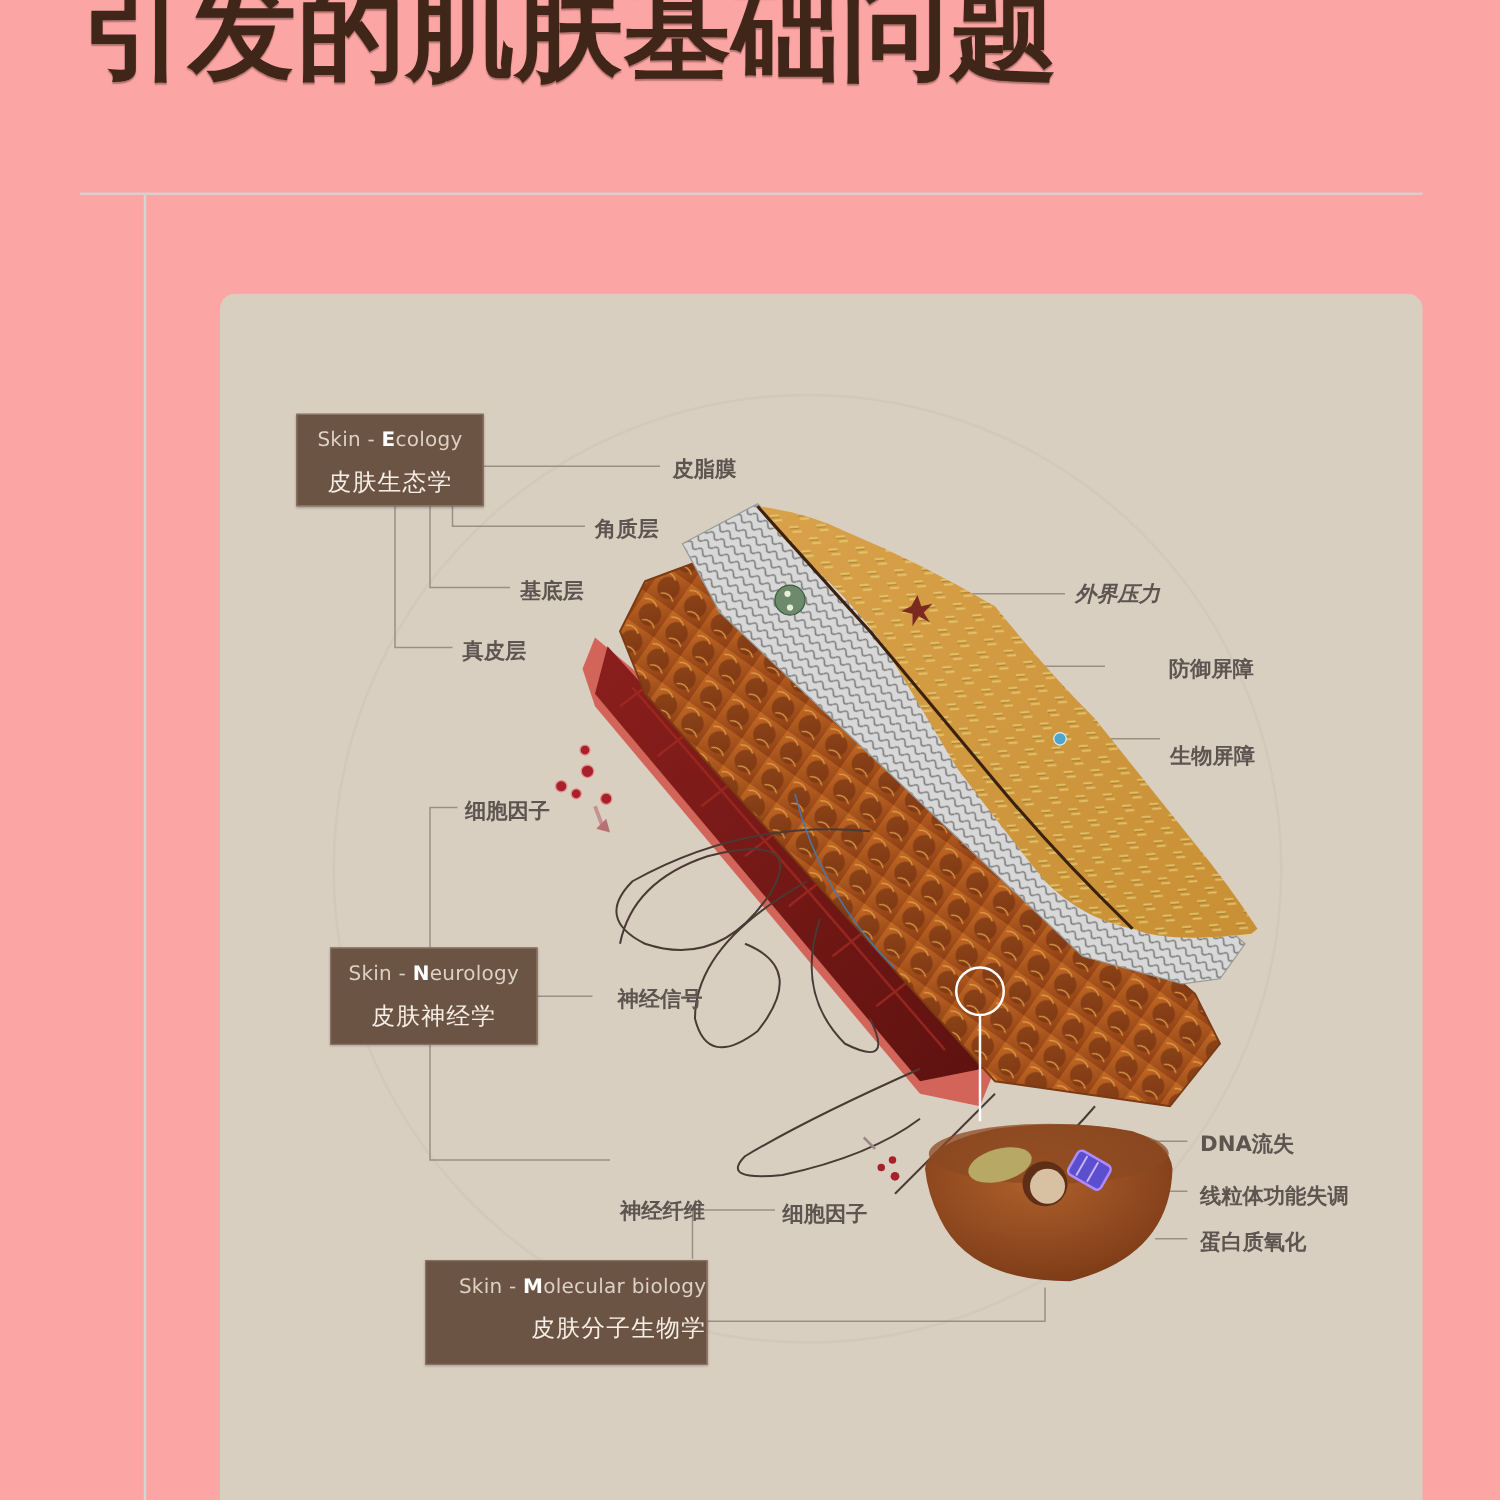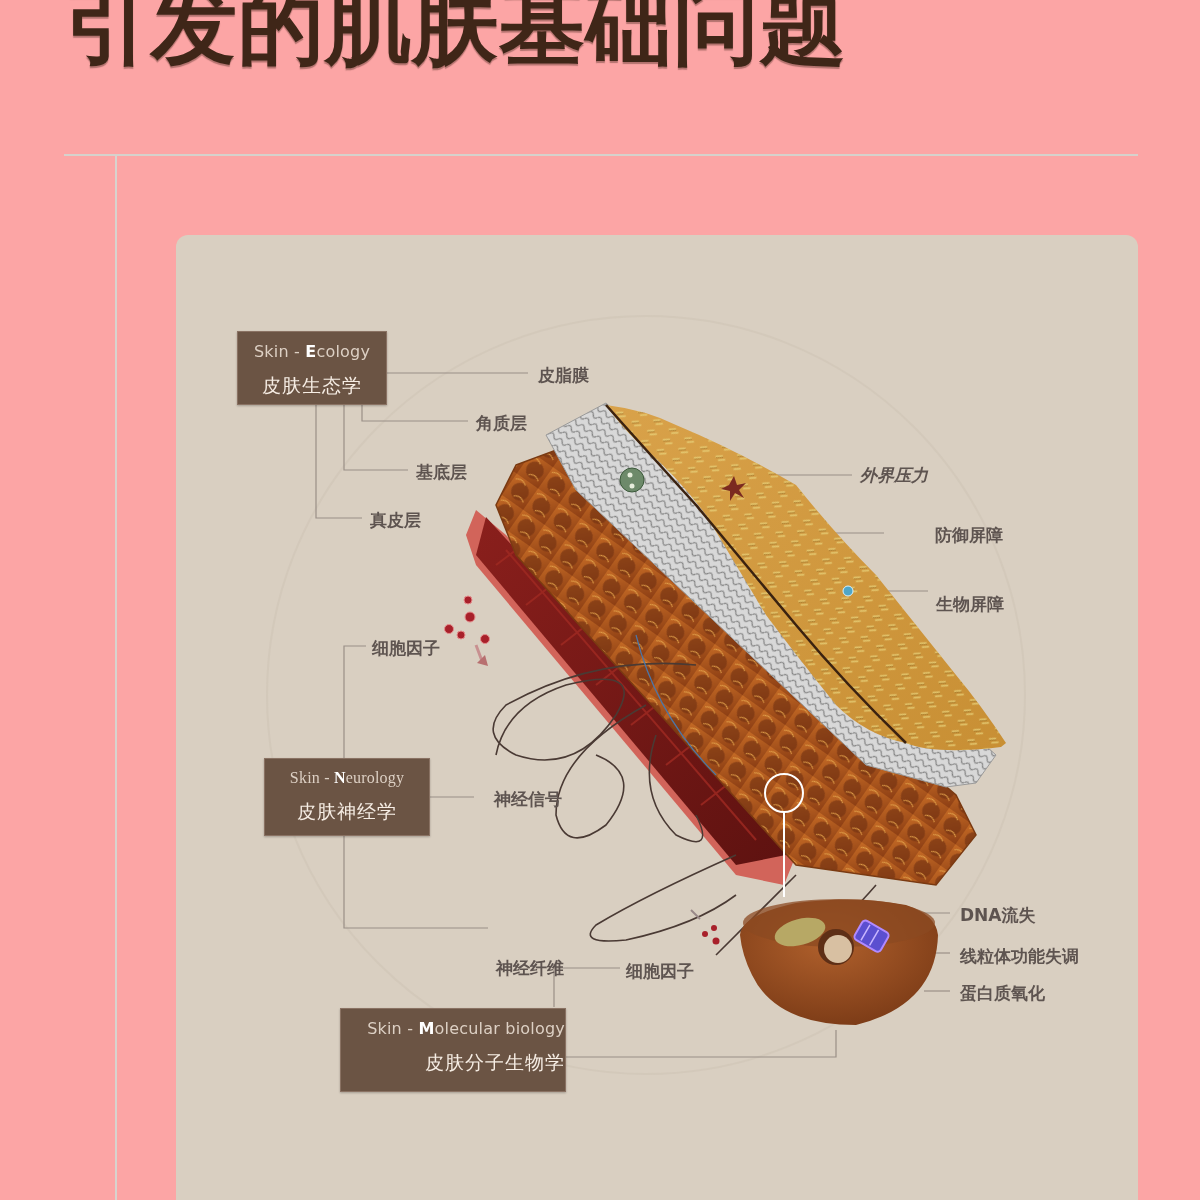--- a/index.html
+++ b/index.html
@@ -209,21 +209,21 @@
 
     <div class="cat-box" style="left:61px; top:96px; width:150px; height:74px;">
       <div class="en"><span>Skin - </span><b>E</b><span>cology</span></div>
       <div class="zh">皮肤生态学</div>
     </div>
     <div class="lbl" style="left:362px; top:129px;">皮脂膜</div>
     <div class="lbl" style="left:300px; top:177px;">角质层</div>
     <div class="lbl" style="left:240px; top:226px;">基底层</div>
     <div class="lbl" style="left:194px; top:274px;">真皮层</div>
 
-    <div class="cat-box" style="left:88px; top:523px; width:166px; height:78px;font-family:Liberation Serif, serif;">
+    <div class="cat-box" style="left:88px; top:523px; width:166px; height:78px;">
       <div class="en"><span>Skin - </span><b>N</b><span>eurology</span></div>
       <div class="zh">皮肤神经学</div>
     </div>
     <div class="lbl" style="left:196px; top:402px;">细胞因子</div>
     <div class="lbl" style="left:318px; top:553px;">神经信号</div>
     <div class="lbl" style="left:320px; top:685px;margin-top:37px;">神经纤维</div>
 
     <div class="cat-box" style="left:164px; top:773px; width:226px; height:84px;text-align:right;">
       <div class="en"><span>Skin - </span><b>M</b><span>olecular biology</span></div>
       <div class="zh">皮肤分子生物学</div>

